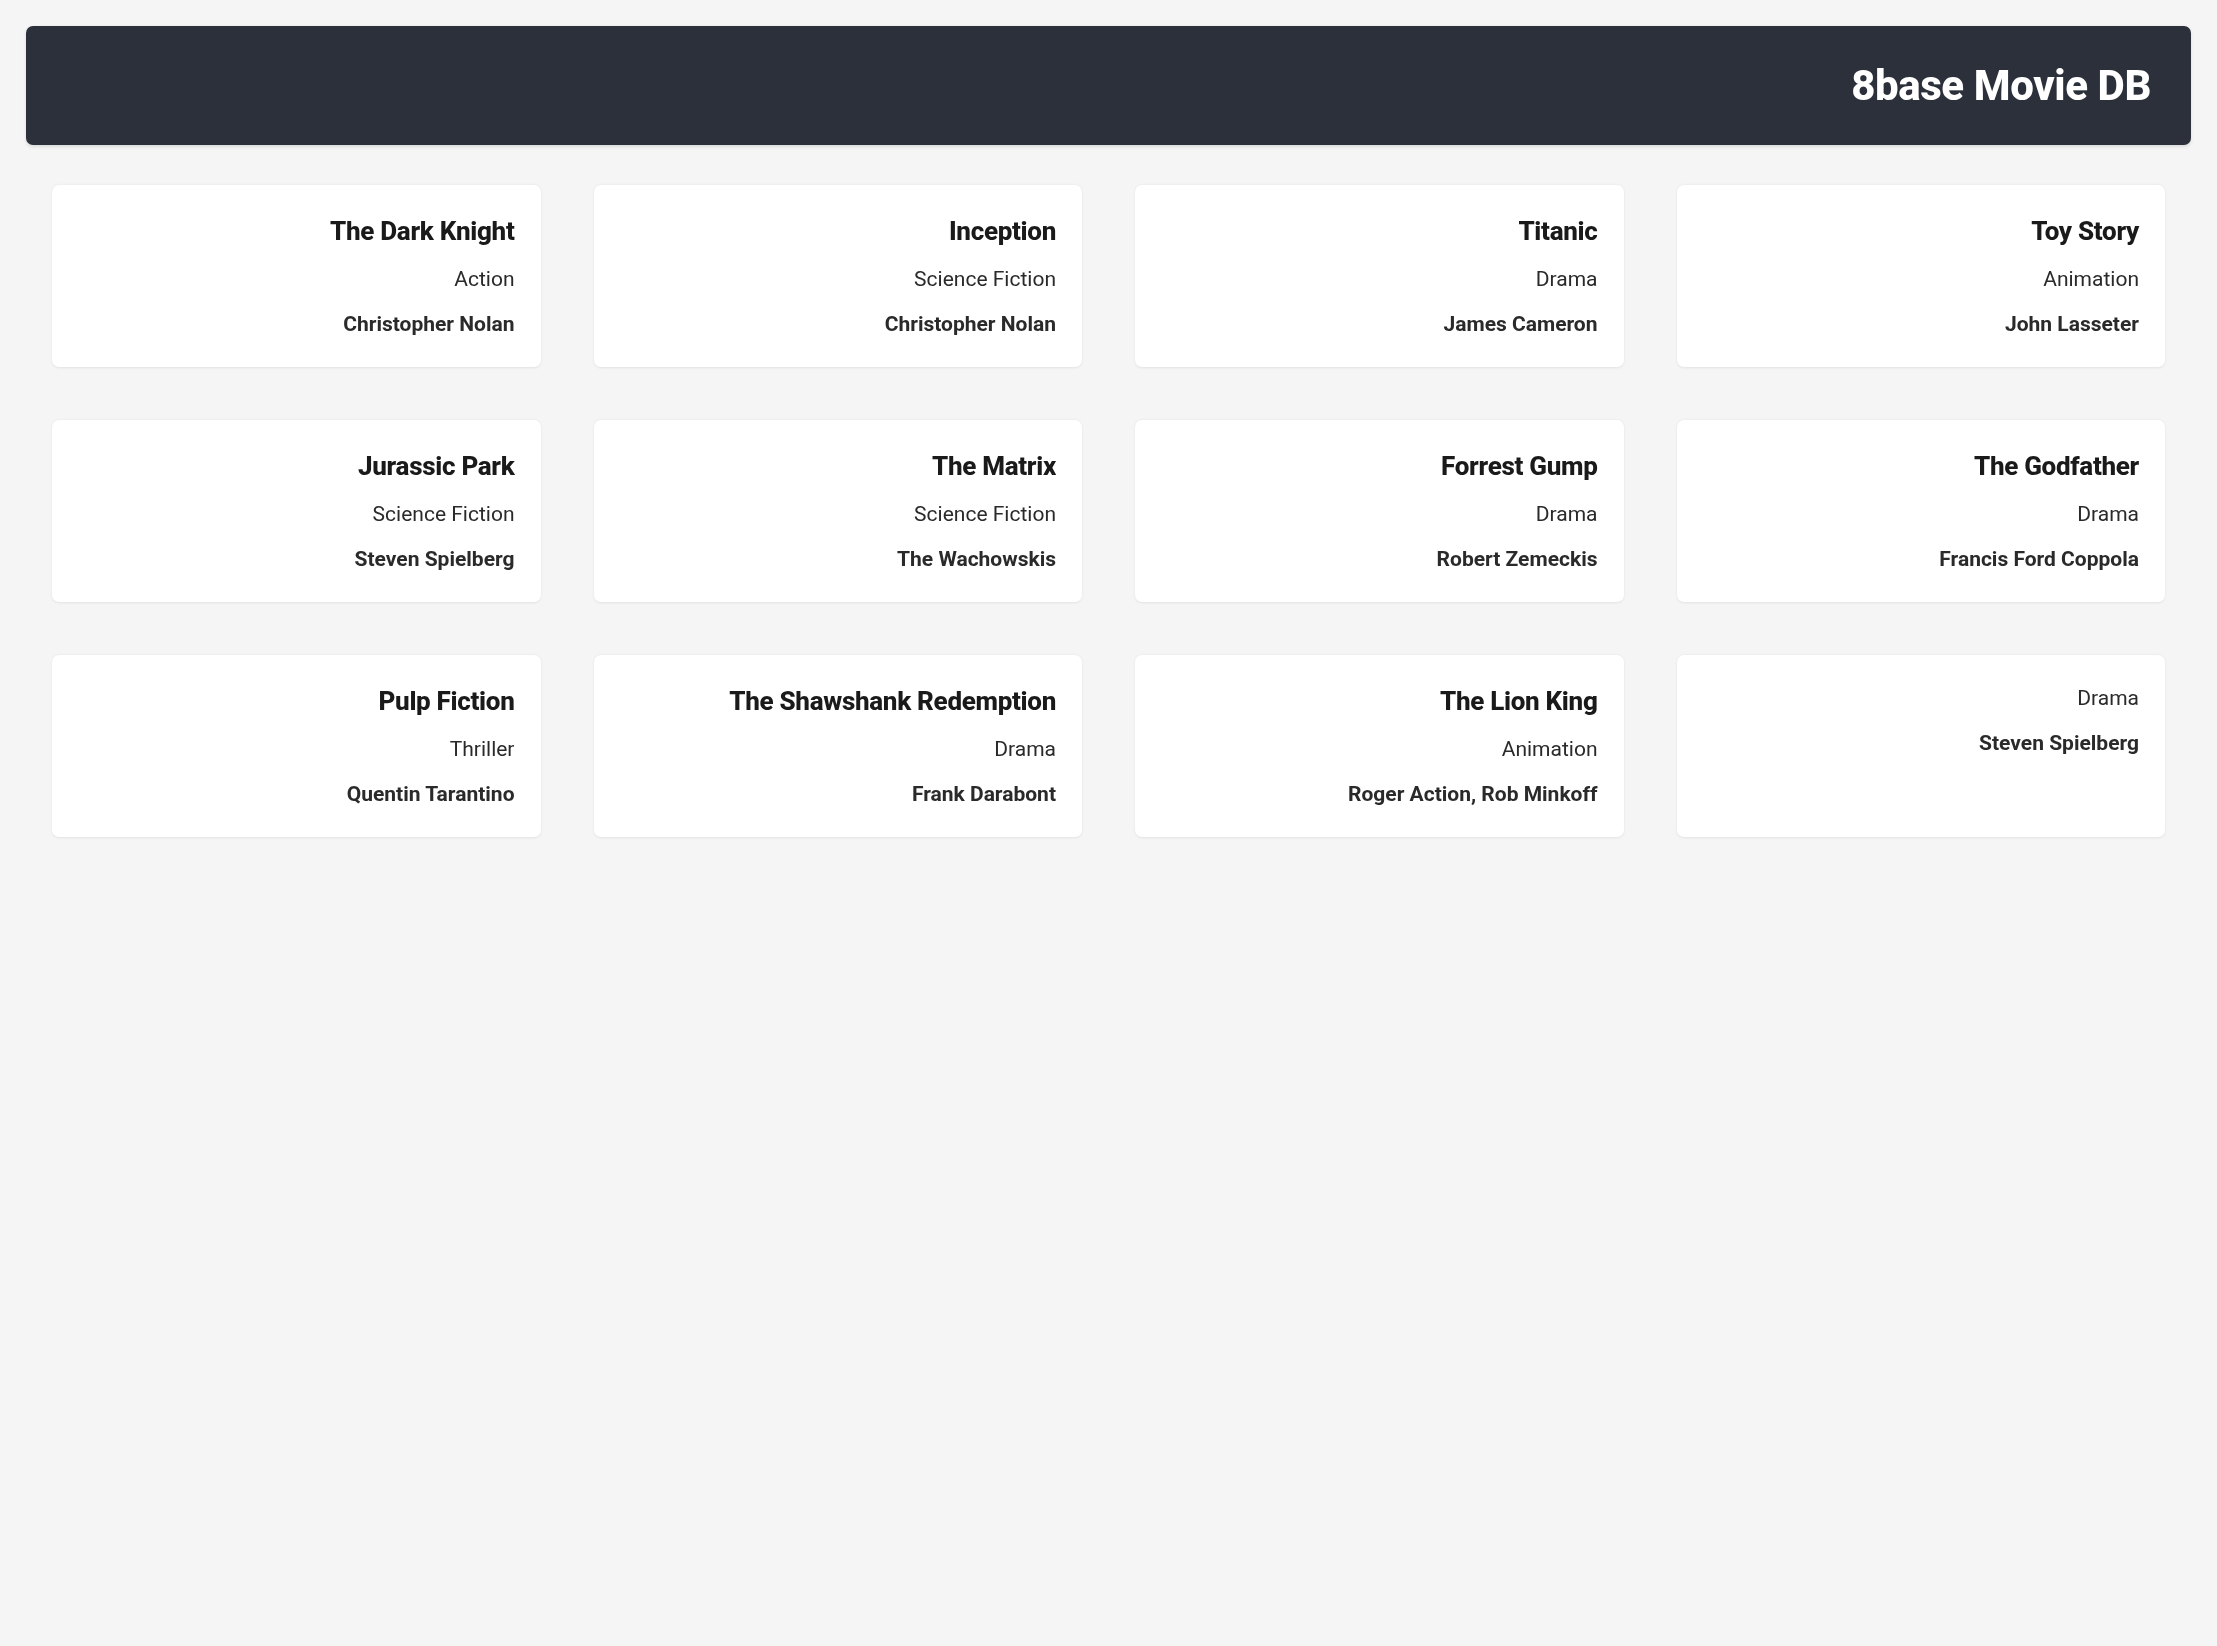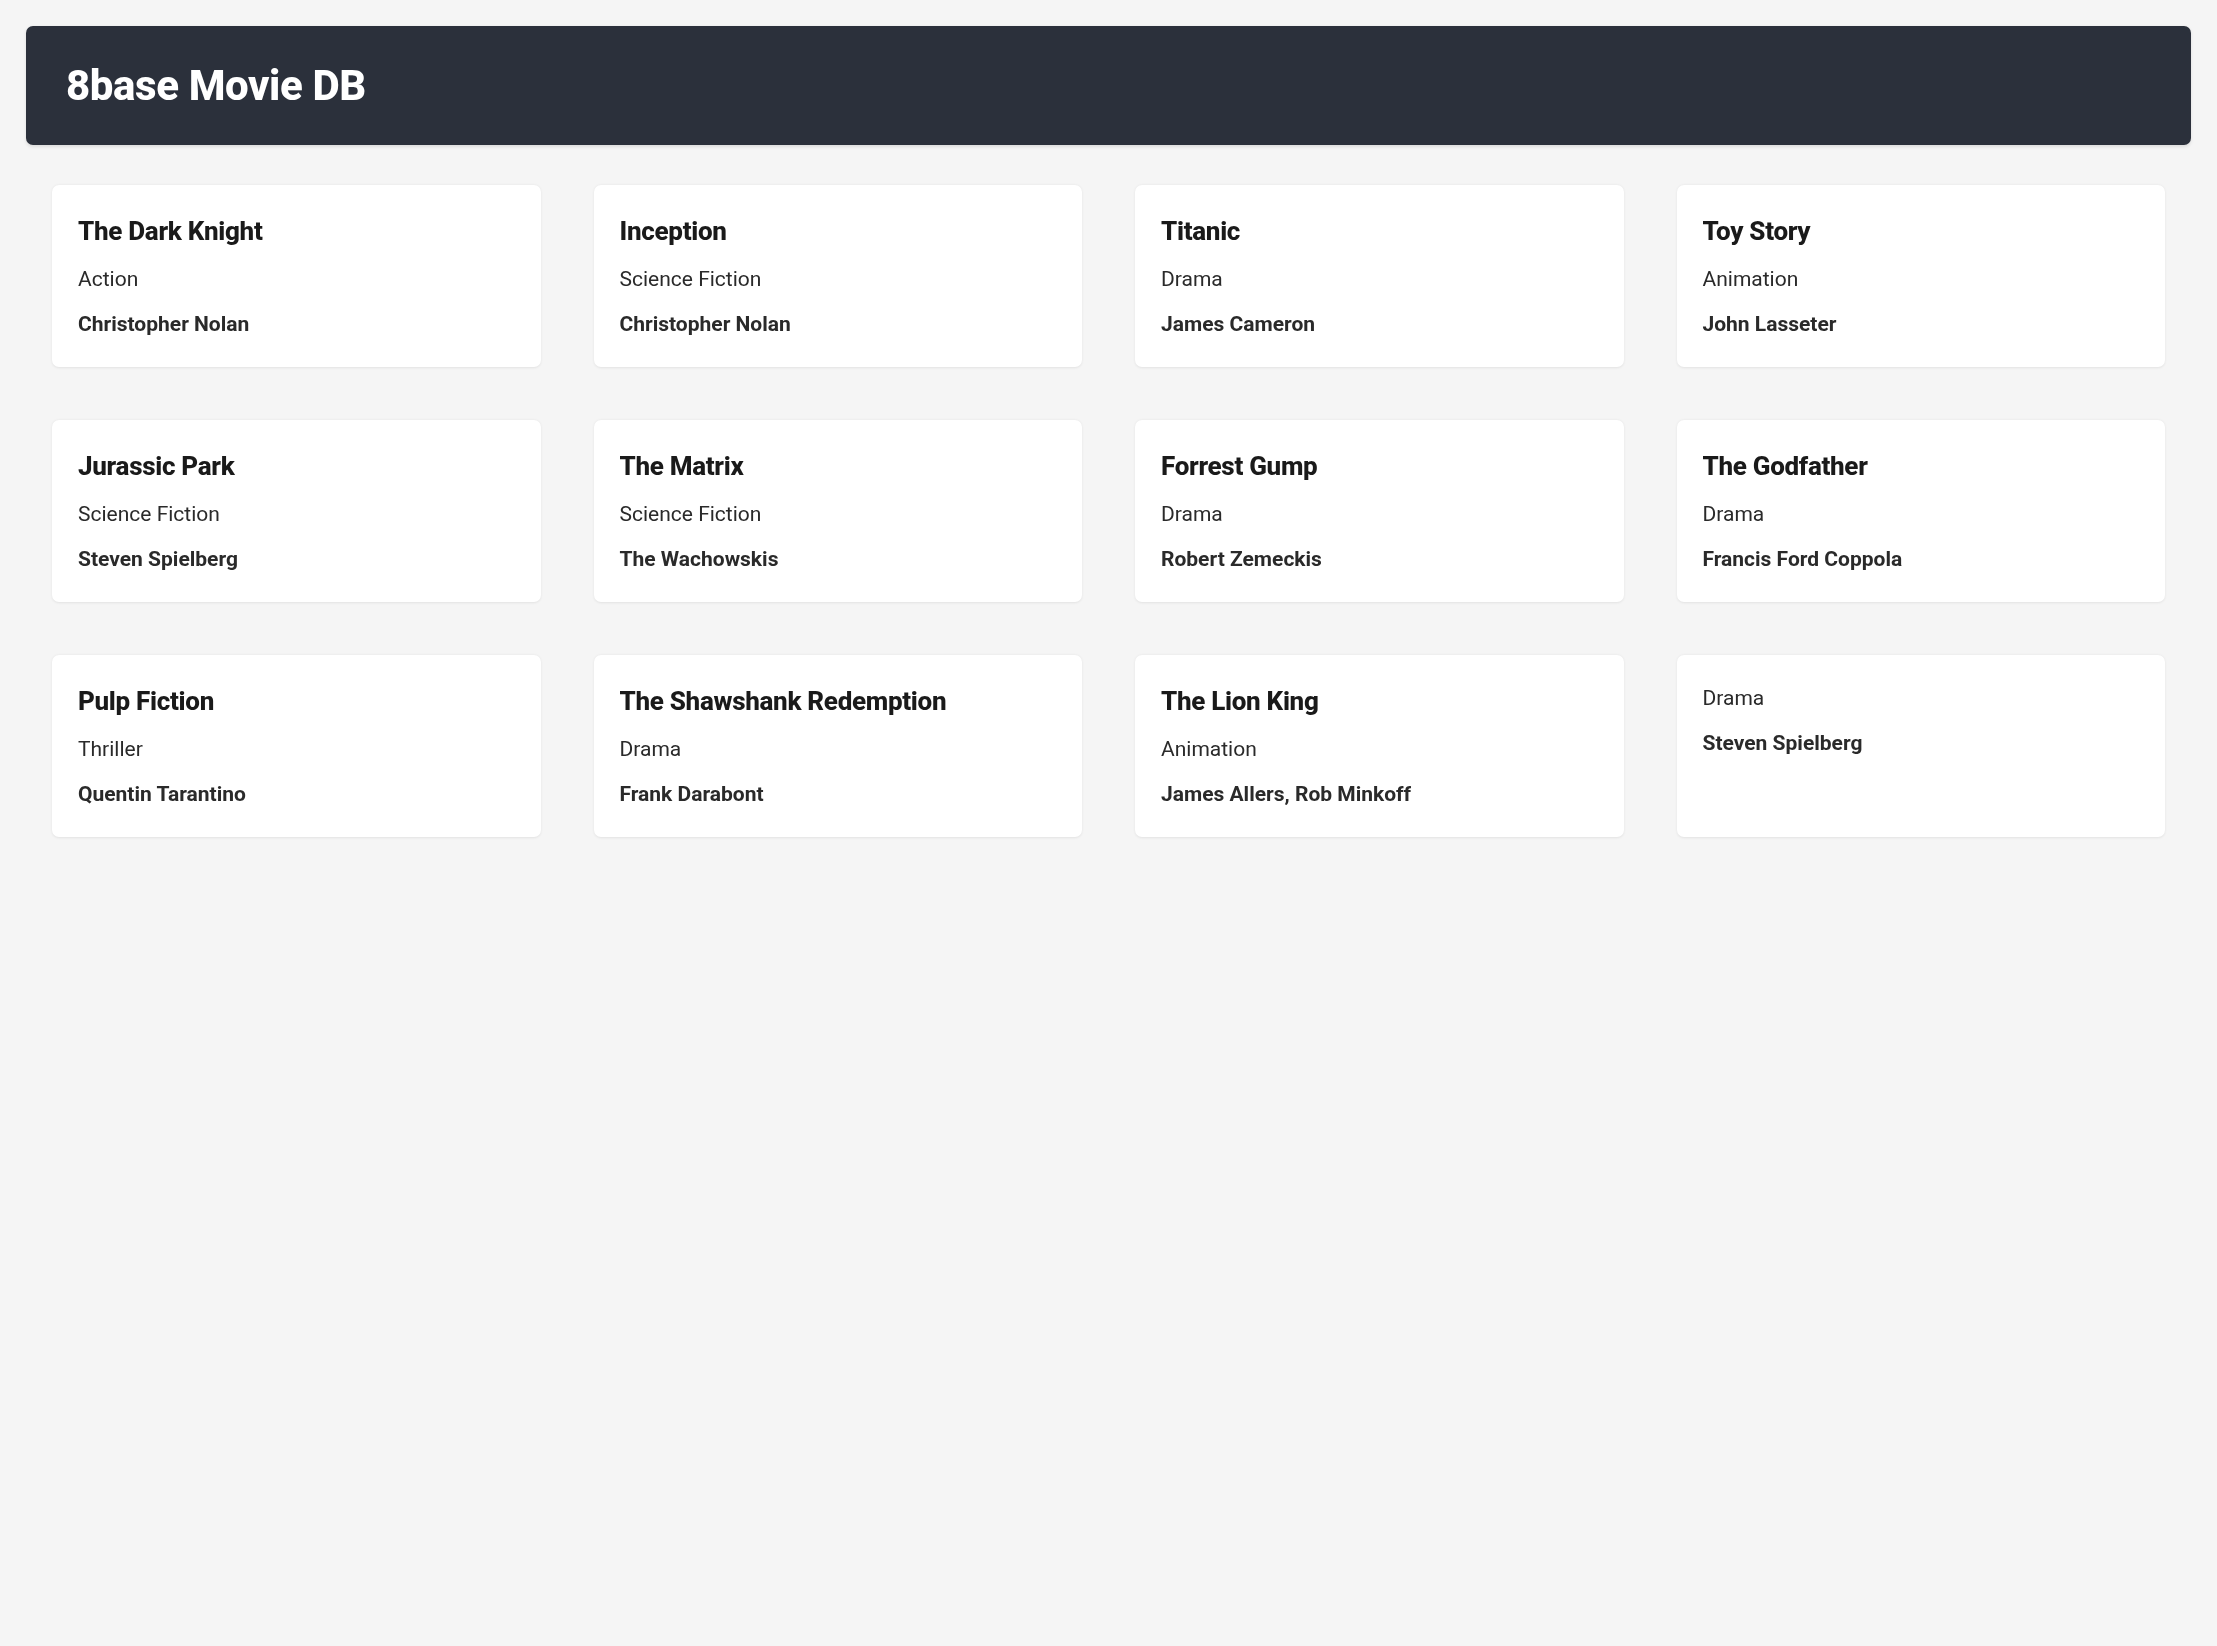--- a/index.html
+++ b/index.html
@@ -1,18 +1,19 @@
 <!DOCTYPE html>
 <html style="font-size:14px"><head>
   <meta charset="utf-8">
   <style>
     * {
       margin: 0;
       padding: 0;
       box-sizing: border-box;
+      text-align: right;
     }
     
     body {
       font-family: -apple-system, BlinkMacSystemFont, "Segoe UI", Roboto, "Helvetica Neue", Arial, sans-serif;
       background-color: #f5f5f5;
       padding: 26px;
     }
     
     .header {
       background-color: #2b303b;
@@ -118,20 +119,20 @@
     <p class="card-director">Quentin Tarantino</p>
   </div>
   <div class="card">
     <h2 class="card-title">The Shawshank Redemption</h2>
     <p class="card-genre">Drama</p>
     <p class="card-director">Frank Darabont</p>
   </div>
   <div class="card">
     <h2 class="card-title">The Lion King</h2>
     <p class="card-genre">Animation</p>
-    <p class="card-director">James Allers, Rob Minkoff</p>
+    <p class="card-director">Roger Action, Rob Minkoff</p>
   </div>
   <div class="card">
     <p class="card-genre">Drama</p>
     <p class="card-director">Steven Spielberg</p>
   </div>
 </div>
 
 
 </body></html>

